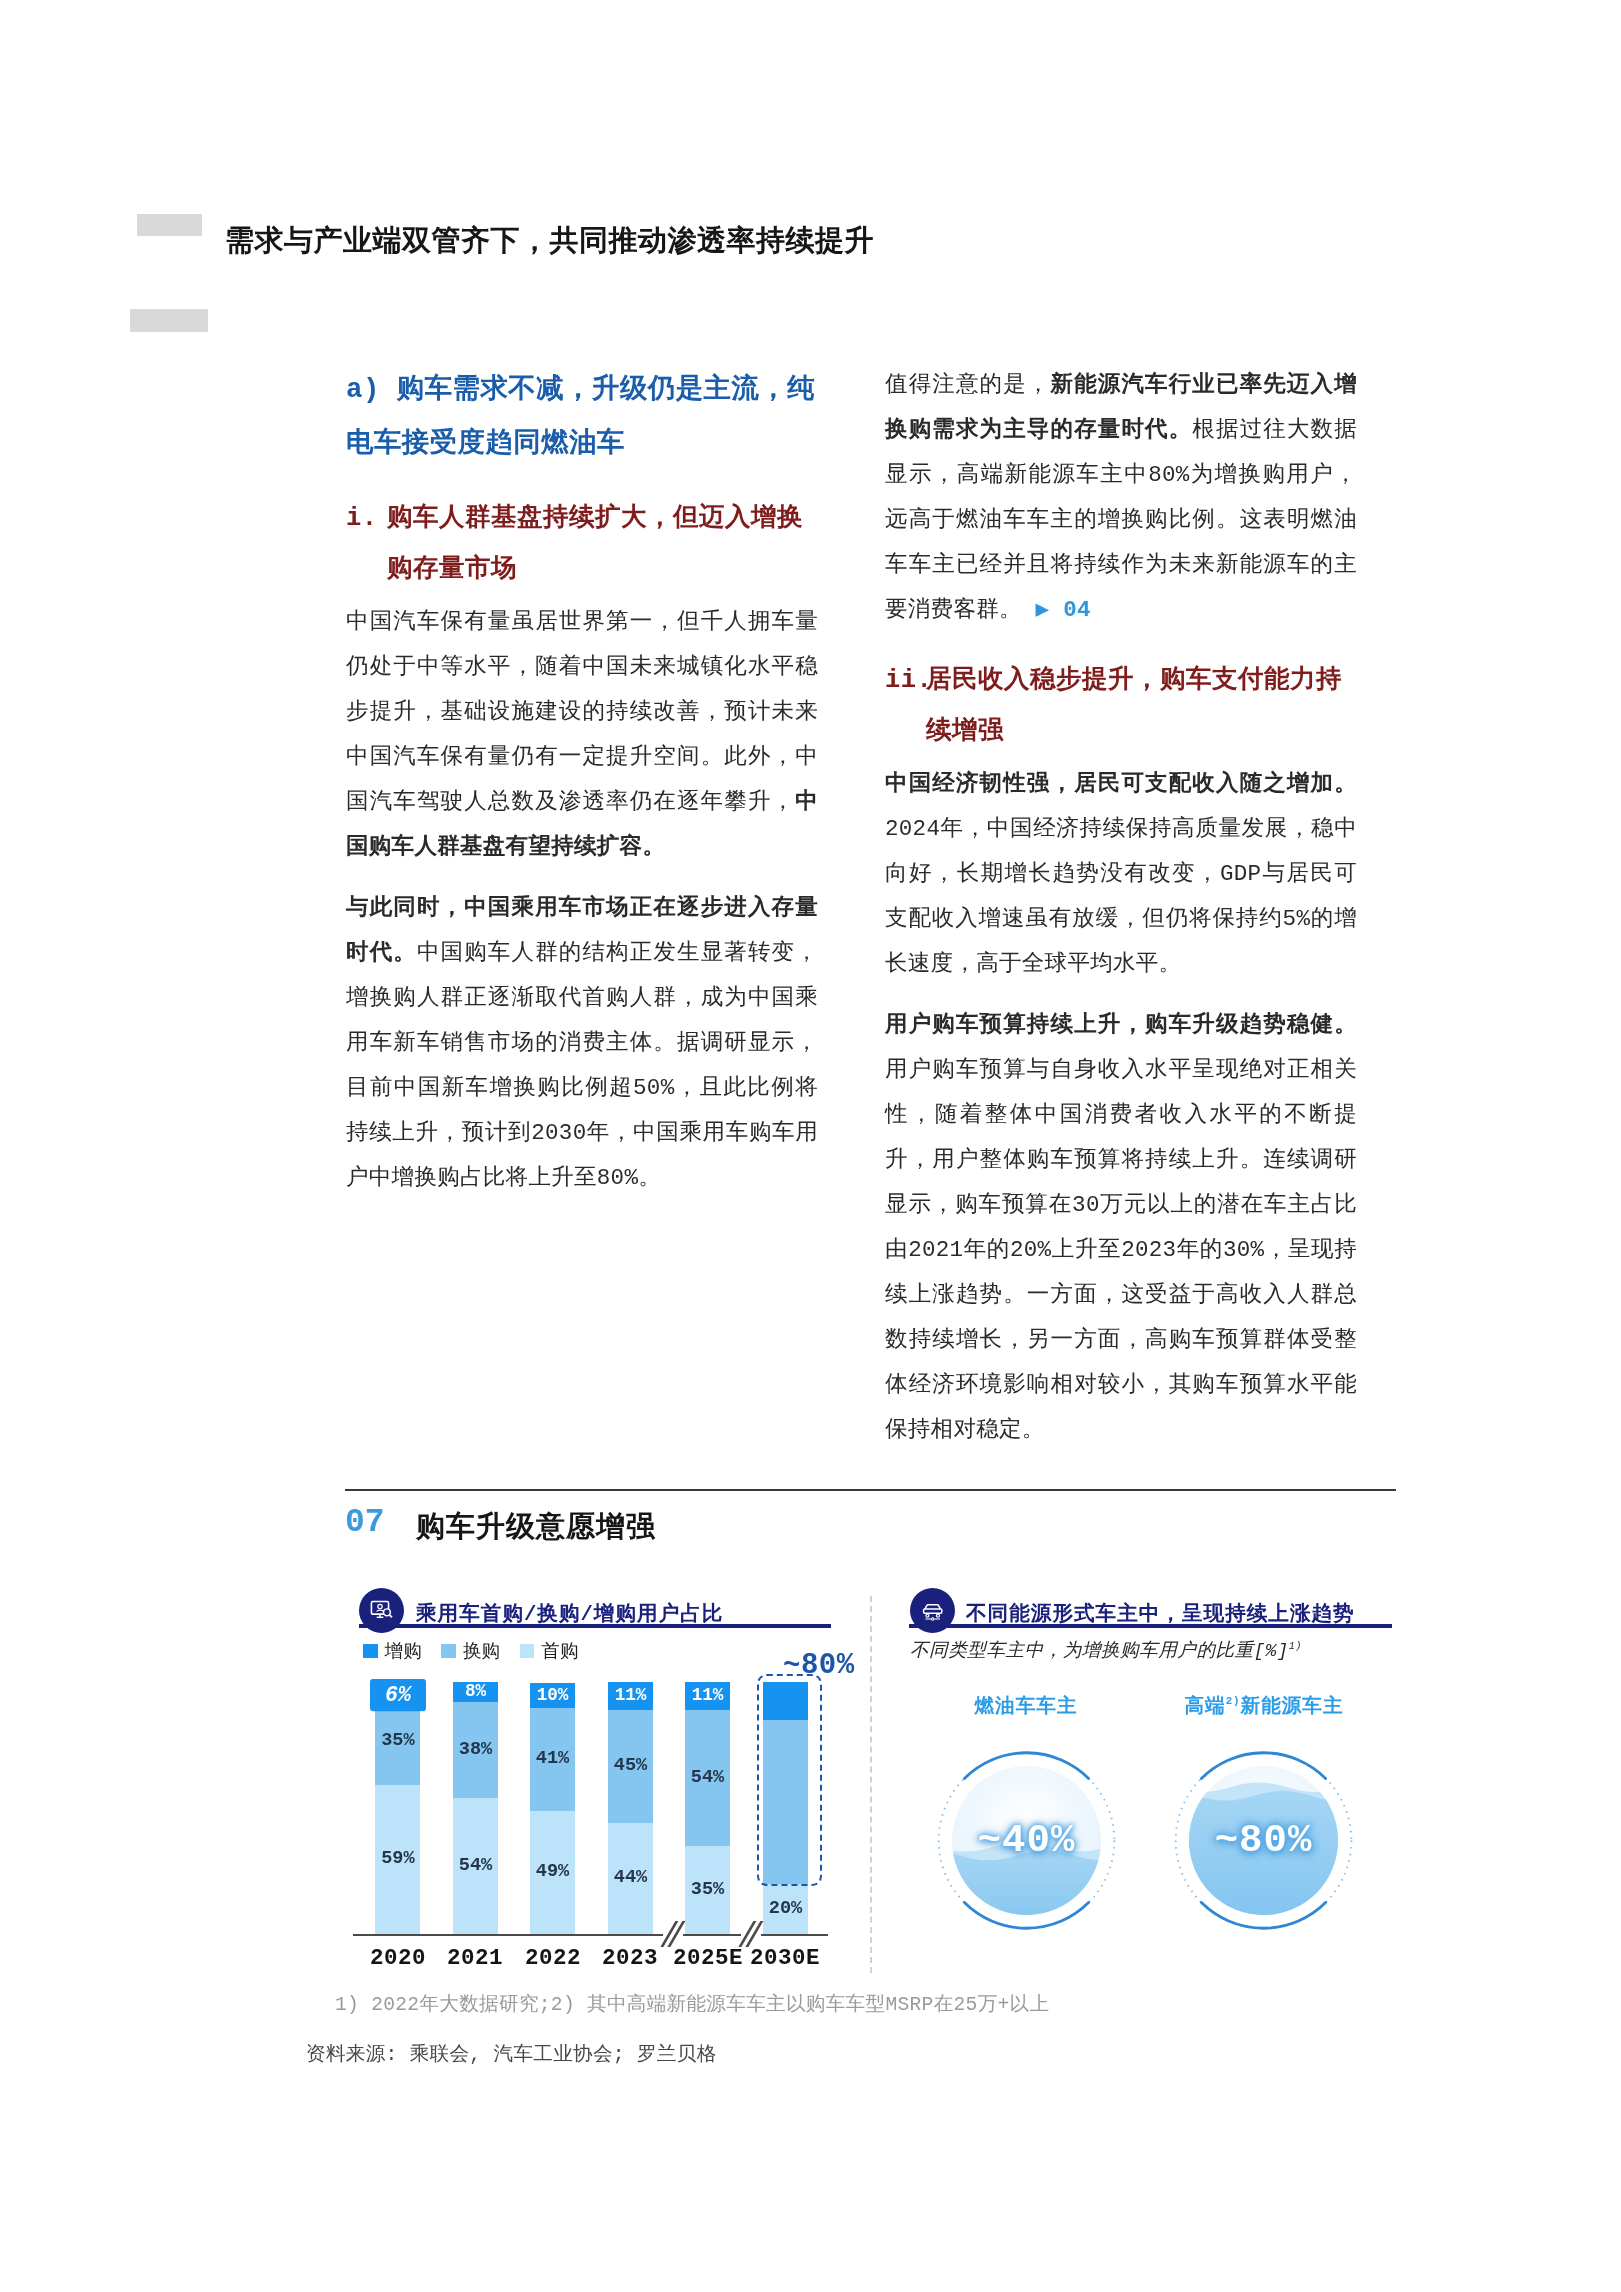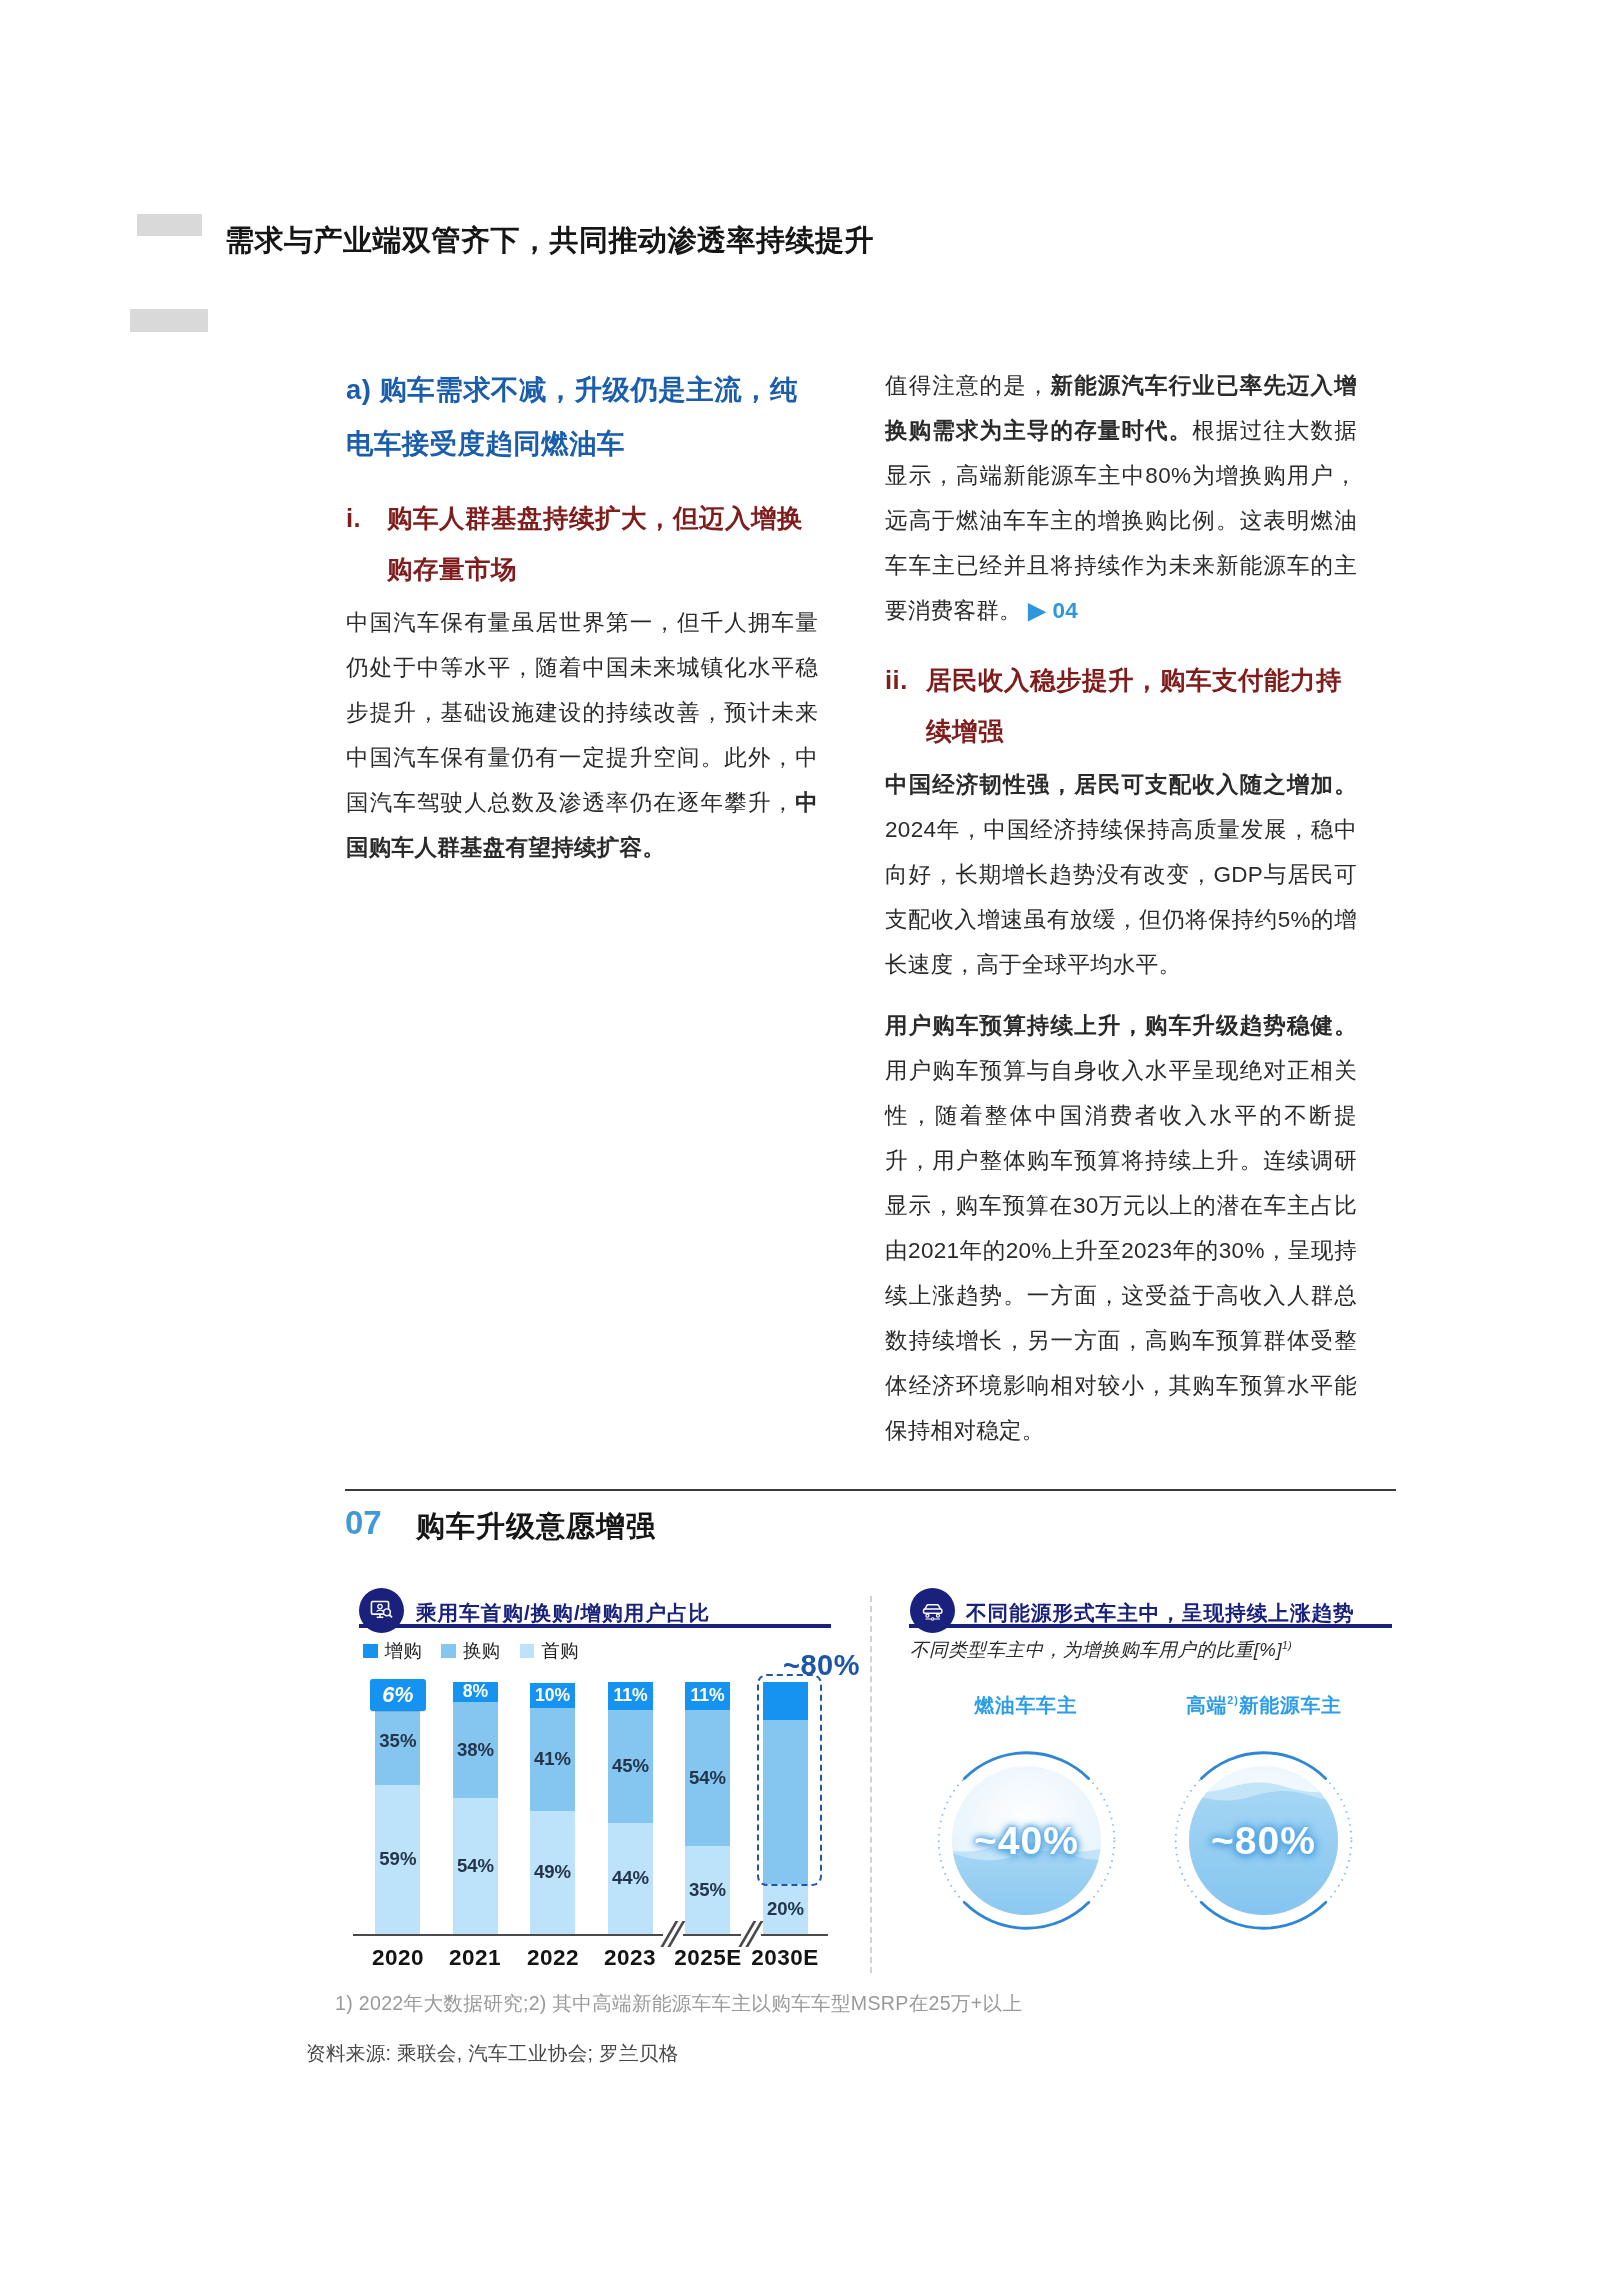--- a/index.html
+++ b/index.html
@@ -1,17 +1,17 @@
 <!DOCTYPE html>
 <html><head>
 <meta charset="utf-8">
 <style>
   html,body{margin:0;padding:0;background:#fff;}
   .page{position:relative;width:1621px;height:2123px;background:#ffffff;overflow:hidden;
-        font-family:Liberation Sans, sans-serif;color:#262626;}
+        font-family:Liberation Mono, monospace;color:#262626;}
   .deco-bar{position:absolute;background:#d9d9d9;}
   .deco-bar.one{left:137px;top:214px;width:65px;height:21.6px;}
   .deco-bar.two{left:130px;top:309px;width:78px;height:22.5px;}
   .page-title{position:absolute;left:225px;top:202px;width:1078px;font-size:29px;font-weight:700;color:#161616;letter-spacing:0.5px;}
   .col{position:absolute;top:363px;width:472px;font-size:22.5px;line-height:45px;text-align:justify;color:#2a2a2a;letter-spacing:0.3px;}
   .col-left{left:346px;}
   .col-right{left:885px;}
   .col p{margin:0 0 15.7px 0;}
   .heading-a{color:#1a5dab;font-weight:700;font-size:27.4px;line-height:54px;text-align:left;margin:0 0 21.6px 0;letter-spacing:0.5px;}
   .subhead{display:flex;color:#7f1d1d;font-weight:700;font-size:25.5px;line-height:51px;text-align:left;margin:21.6px 0 5.9px 0;letter-spacing:0.5px;}
@@ -65,20 +65,21 @@
 
   <h1 class="page-title">需求与产业端双管齐下，共同推动渗透率持续提升</h1>
 
   <div class="col col-left">
     <div class="heading-a">a) 购车需求不减，升级仍是主流，纯电车接受度趋同燃油车</div>
     <div class="subhead">
       <span class="num">i.</span>
       <span class="txt">购车人群基盘持续扩大，但迈入增换购存量市场</span>
     </div>
     <p><span>中国汽车保有量虽居世界第一，但千人拥车量仍处于中等水平，随着中国未来城镇化水平稳步提升，基础设施建设的持续改善，预计未来中国汽车保有量仍有一定提升空间。此外，中国汽车驾驶人总数及渗透率仍在逐年攀升，</span><span style="font-weight: 700;">中国购车人群基盘有望持续扩容。</span></p>
+    <p><span style="font-weight: 700;">与此同时，中国乘用车市场正在逐步进入存量时代。</span><span>中国购车人群的结构正发生显著转变，增换购人群正逐渐取代首购人群，成为中国乘用车新车销售市场的消费主体。据调研显示，目前中国新车增换购比例超50%，且此比例将持续上升，预计到2030年，中国乘用车购车用户中增换购占比将上升至80%。</span></p>
   </div>
 
   <div class="col col-right">
     <p><span>值得注意的是，</span><span style="font-weight: 700;">新能源汽车行业已率先迈入增换购需求为主导的存量时代。</span><span>根据过往大数据显示，高端新能源车主中80%为增换购用户，远高于燃油车车主的增换购比例。这表明燃油车车主已经并且将持续作为未来新能源车的主要消费客群。</span><span style="font-weight: 700; color: rgb(47, 150, 221);">  ▶ 04</span></p>
     <div class="subhead">
       <span class="num">ii.</span>
       <span class="txt">居民收入稳步提升，购车支付能力持续增强</span>
     </div>
     <p><span style="font-weight: 700;">中国经济韧性强，居民可支配收入随之增加。</span><span>2024年，中国经济持续保持高质量发展，稳中向好，长期增长趋势没有改变，GDP与居民可支配收入增速虽有放缓，但仍将保持约5%的增长速度，高于全球平均水平。</span></p>
     <p><span style="font-weight: 700;">用户购车预算持续上升，购车升级趋势稳健。</span><span>用户购车预算与自身收入水平呈现绝对正相关性，随着整体中国消费者收入水平的不断提升，用户整体购车预算将持续上升。连续调研显示，购车预算在30万元以上的潜在车主占比由2021年的20%上升至2023年的30%，呈现持续上涨趋势。一方面，这受益于高收入人群总数持续增长，另一方面，高购车预算群体受整体经济环境影响相对较小，其购车预算水平能保持相对稳定。</span></p>

